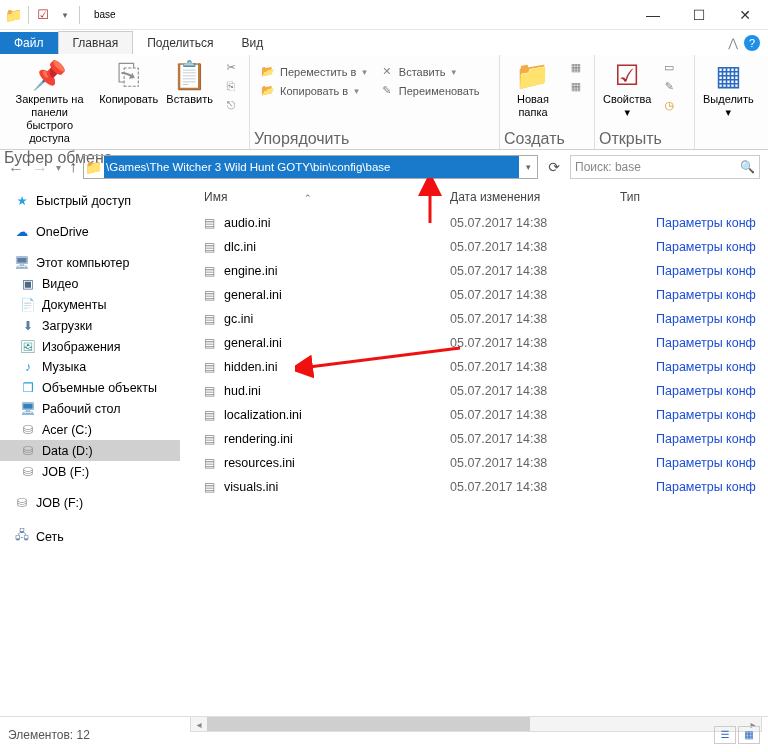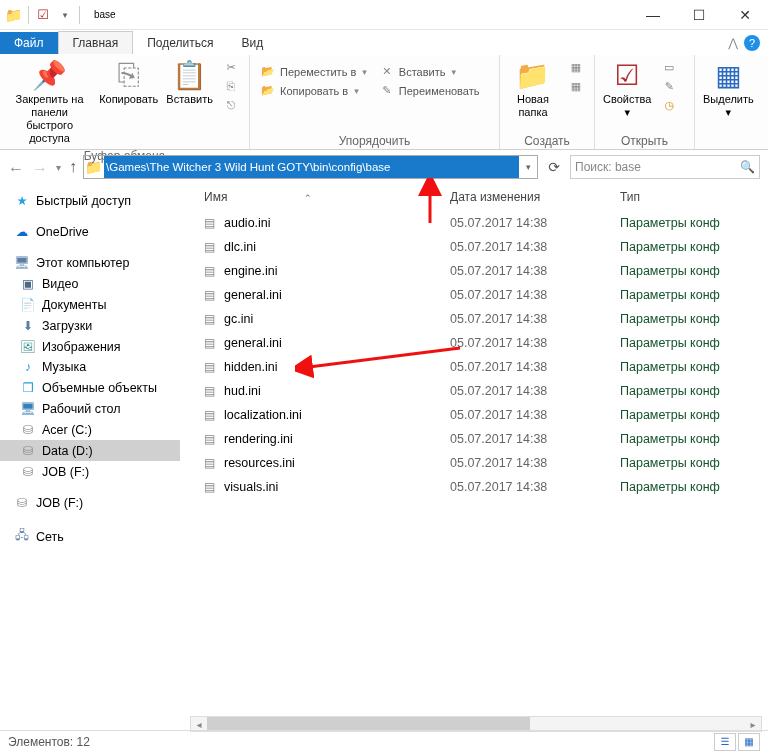--- a/index.html
+++ b/index.html
@@ -20,21 +20,21 @@
 .tab.file { background: #1979ca; color: #fff; }
 .tab.active { border-top: 1px solid #ccc; border-left: 1px solid #ccc; border-right: 1px solid #ccc; background: #f5f5f5; }
 .tabs .spacer { flex: 1; }
 .tabs .right { display: flex; align-items: center; padding: 0 8px; gap: 6px; }
 .collapse { color: #8a8a8a; }
 .help { width: 16px; height: 16px; border-radius: 50%; background: #1e90e8; color: #fff; font-size: 11px; display: flex; align-items: center; justify-content: center; }
 
 .ribbon { height: 95px; display: flex; border-bottom: 1px solid #d0d0d0; background: #fdfdfd; }
 .group { border-right: 1px solid #e0e0e0; display: flex; flex-direction: column; padding: 2px 4px 0; }
 .group-body { flex: 1; display: flex; align-items: flex-start; }
-.group-label { font-size: 12px; color: #666; text-align: center; padding: 2px 0 1px; }
+.group-label { font-size: 16px; color: #666; padding: 2px 0 1px; }
 .big-btn { display: flex; flex-direction: column; align-items: center; justify-content: flex-start; padding: 2px 4px; text-align: center; font-size: 11px; max-width: 100px; }
 .big-btn .ico { height: 32px; display: flex; align-items: center; justify-content: center; font-size: 28px; color: #8f8f8f; }
 .big-btn .lbl { line-height: 13px; margin-top: 2px; }
 .mini-col { display: flex; flex-direction: column; gap: 2px; padding: 2px 4px; }
 .mini { display: flex; align-items: center; gap: 4px; font-size: 11px; color: #555; padding: 2px 2px; white-space: nowrap; }
 .mini .mi { width: 16px; text-align: center; color: #888; }
 .mini .caret { color: #888; font-size: 9px; padding-left: 2px; }
 
 .navbar { height: 34px; display: flex; align-items: center; gap: 6px; padding: 3px 8px; }
 .nav-arrows { display: flex; align-items: center; gap: 8px; color: #888; }
@@ -71,28 +71,28 @@
 .list { flex: 1; position: relative; }
 .list-head { display: flex; padding: 6px 0; font-size: 12px; color: #444; border-bottom: 1px solid transparent; }
 .col-name { width: 270px; padding-left: 24px; }
 .col-date { width: 170px; }
 .col-type { flex: 1; }
 .sort { font-size: 9px; color: #666; }
 .row { display: flex; align-items: center; height: 24px; font-size: 12.5px; }
 .row .c-name { width: 270px; padding-left: 24px; display: flex; gap: 6px; align-items: center; }
 .row .c-name .fi { color: #888; font-size: 12px; width: 14px; }
 .row .c-date { width: 170px; color: #666; }
-.row .c-type { flex: 1; color: #14532d; white-space: nowrap; overflow: hidden; }
+.row .c-type { flex: 1; color: #1d4ed8; white-space: nowrap; overflow: hidden; margin-left: 36px; }
 
 .hscroll { position: absolute; bottom: 20px; left: 190px; right: 6px; height: 16px; border: 1px solid #ddd; background: #f4f4f4; display: flex; align-items: center; }
 .hscroll .arr { width: 16px; text-align: center; color: #888; font-size: 10px; }
 .hscroll .track { flex: 1; position: relative; height: 100%; }
 .hscroll .thumb { position: absolute; left: 0; width: 60%; height: 100%; background: #cfcfcf; }
 
-.status { position: absolute; bottom: 0; left: 0; right: 0; height: 22px; border-top: 1px solid #ddd; display: flex; align-items: center; padding: 0 8px; font-size: 12px; color: #555; }
+.status { position: absolute; bottom: 0; left: 0; right: 0; height: 36px; border-top: 1px solid #ddd; display: flex; align-items: center; padding: 0 8px; font-size: 12px; color: #555; }
 .status .spacer { flex: 1; }
 .view-btn { width: 22px; height: 18px; border: 1px solid #ccc; margin-left: 2px; display: flex; align-items: center; justify-content: center; font-size: 10px; color: #2a6bbf; }
 
 .arrow-red { position: absolute; pointer-events: none; }
 </style>
 </head>
 <body>
 
 <div class="titlebar">
   <div class="qat">

